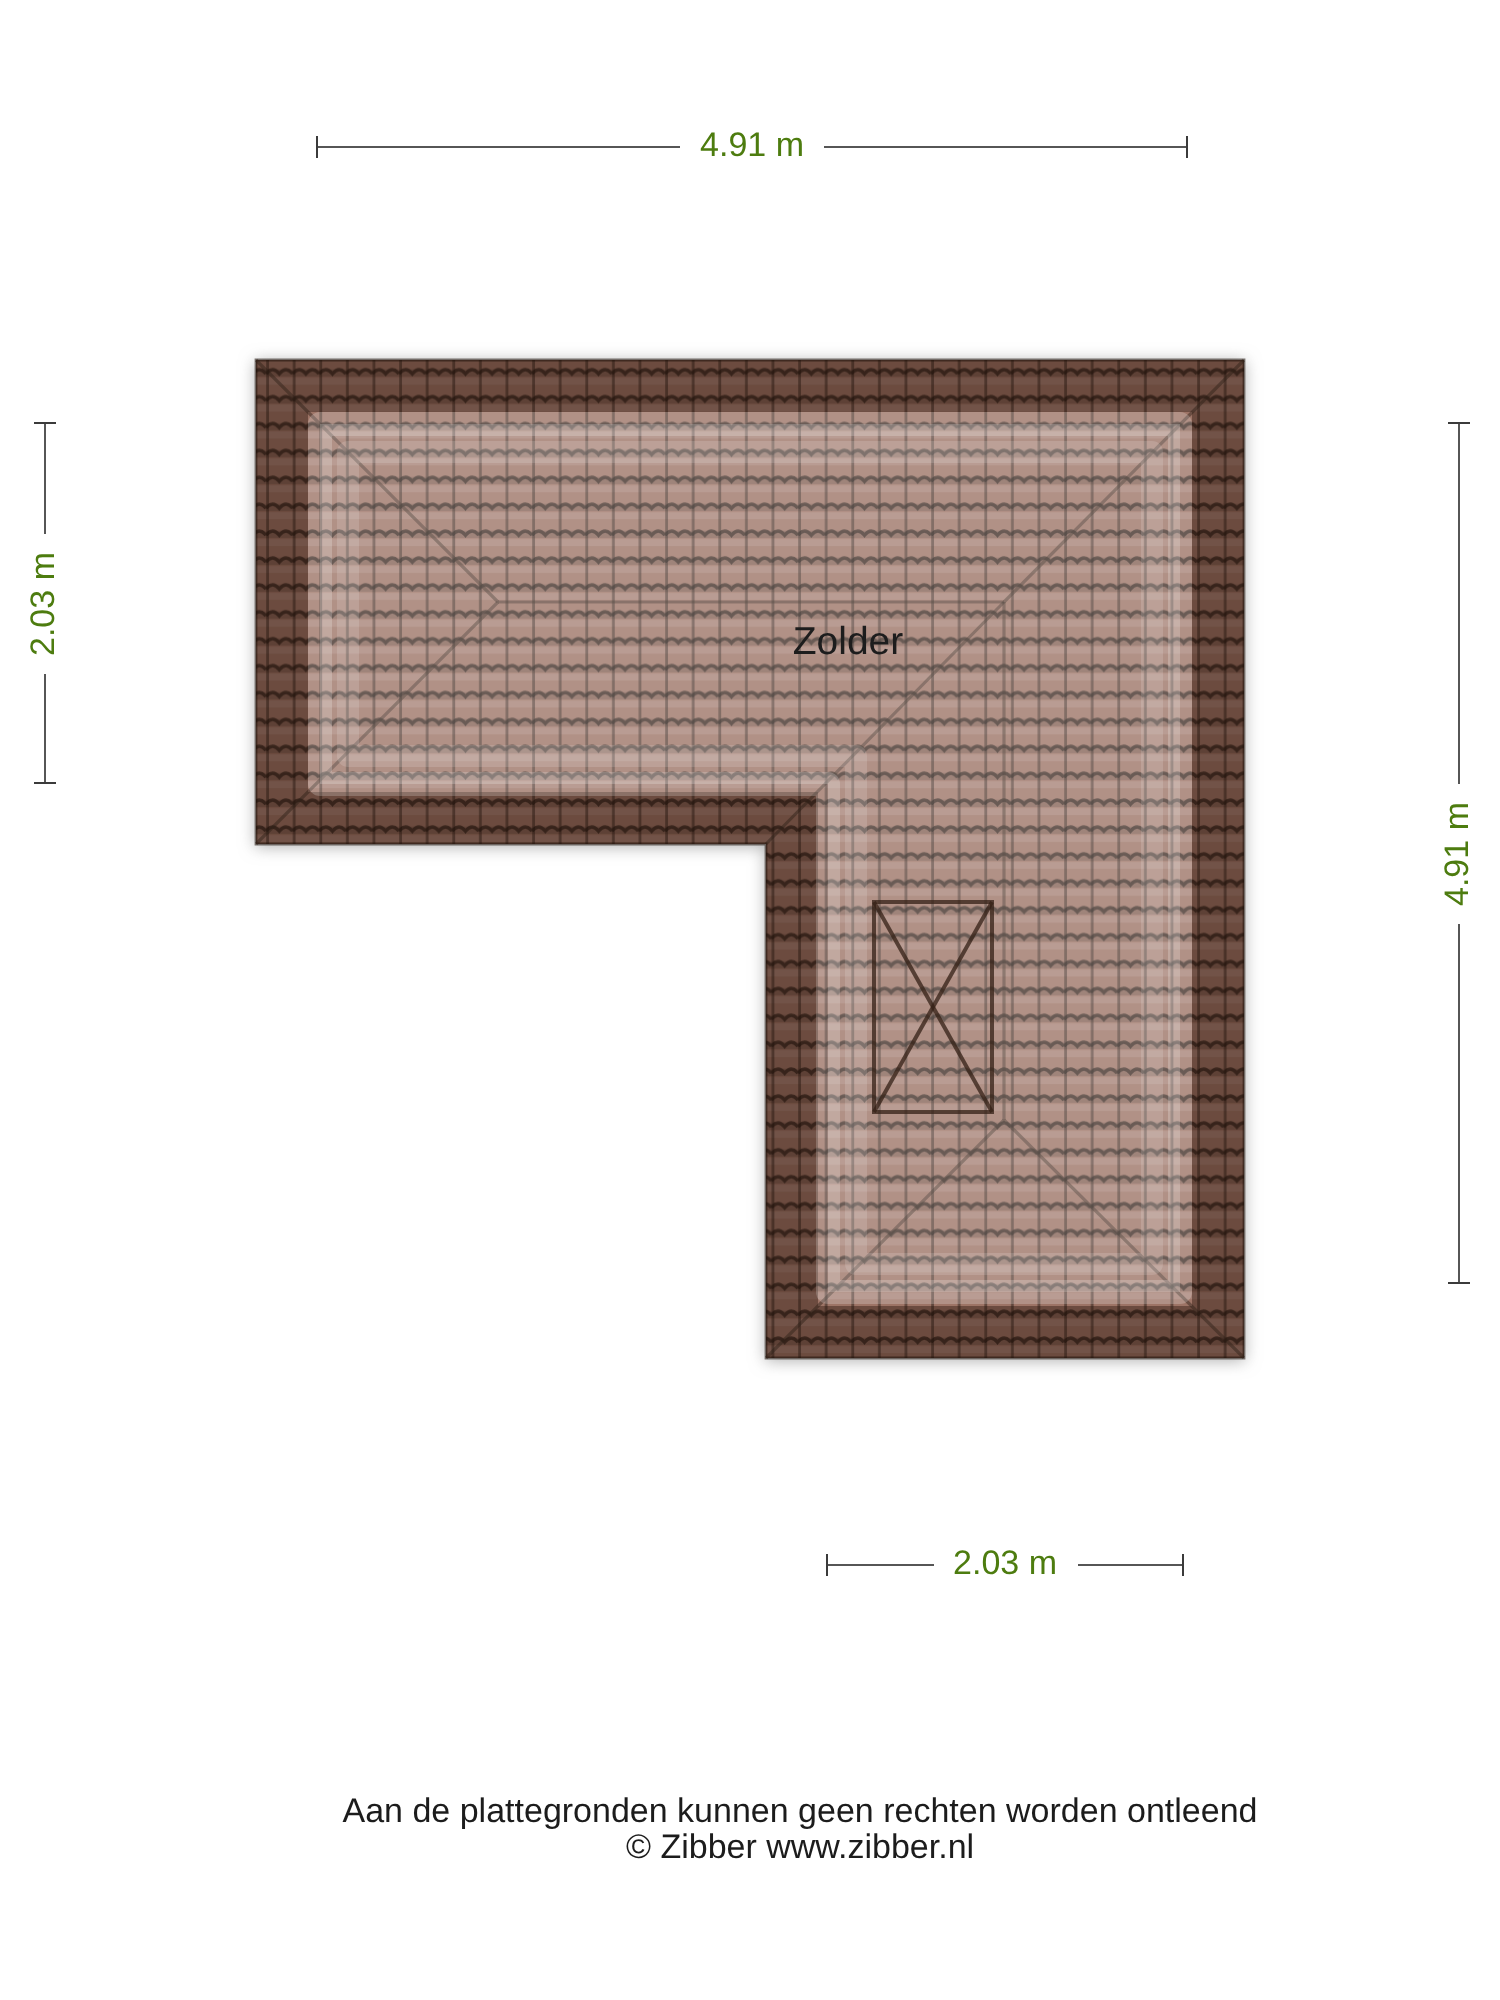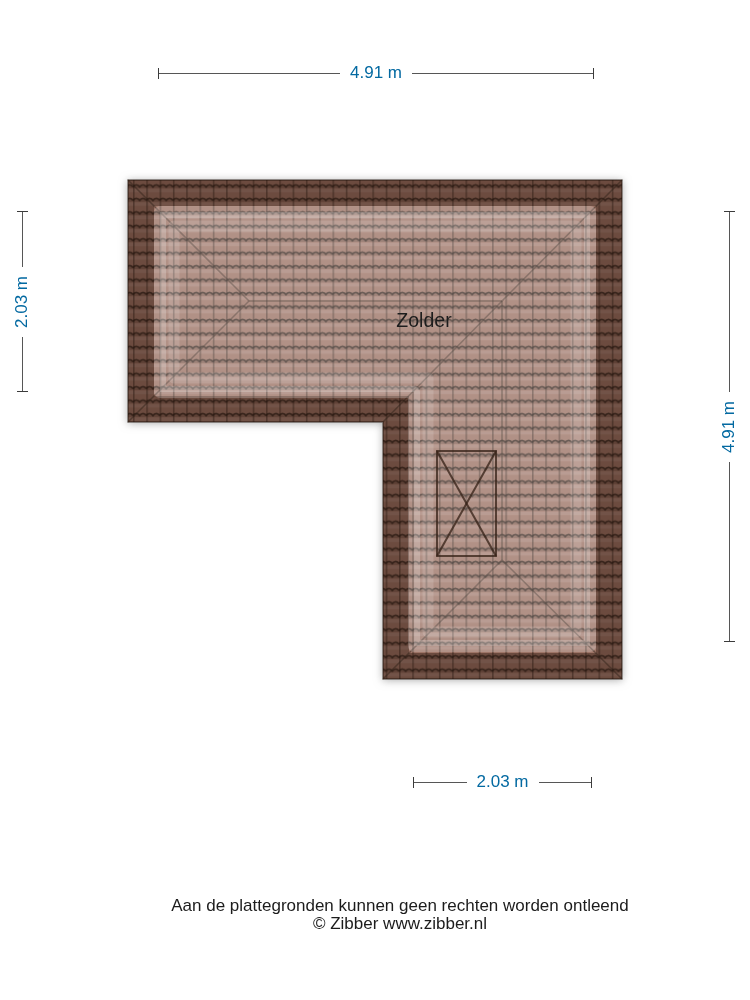--- a/index.html
+++ b/index.html
@@ -25,21 +25,21 @@
     top: 0;
     filter: drop-shadow(0 1px 4px rgba(110,110,110,0.55));
   }
   #plan-svg text {
     font-family: "Liberation Sans", sans-serif;
   }
   
   .dim {
     position: absolute;
     display: flex;
-    color: #0369a1;
+    color: #4d7c0f;
     font-size: 17px;
   }
   .dim-h {
     flex-direction: row;
     align-items: center;
     height: 12px;
   }
   .dim-v {
     flex-direction: column;
     align-items: center;

